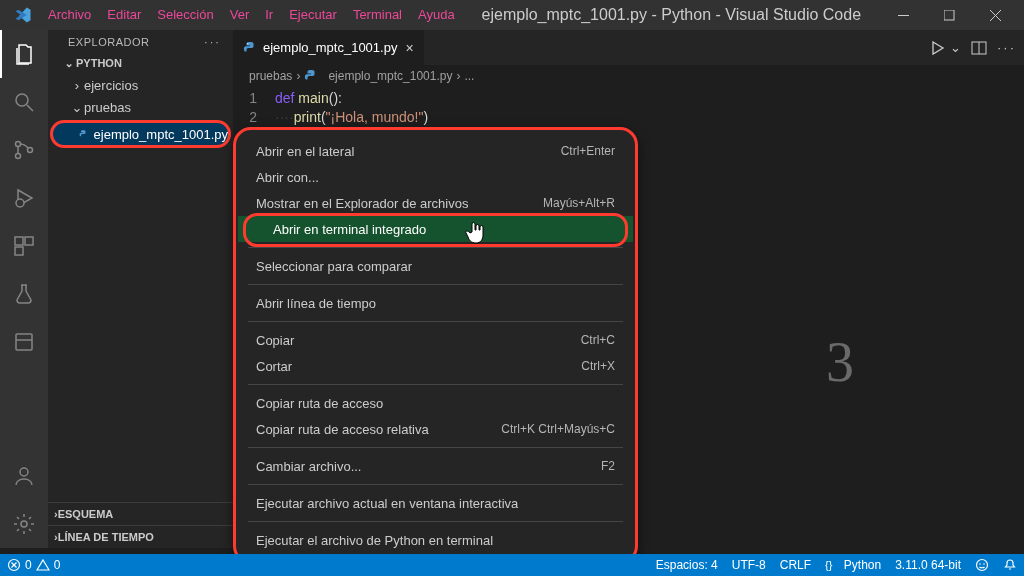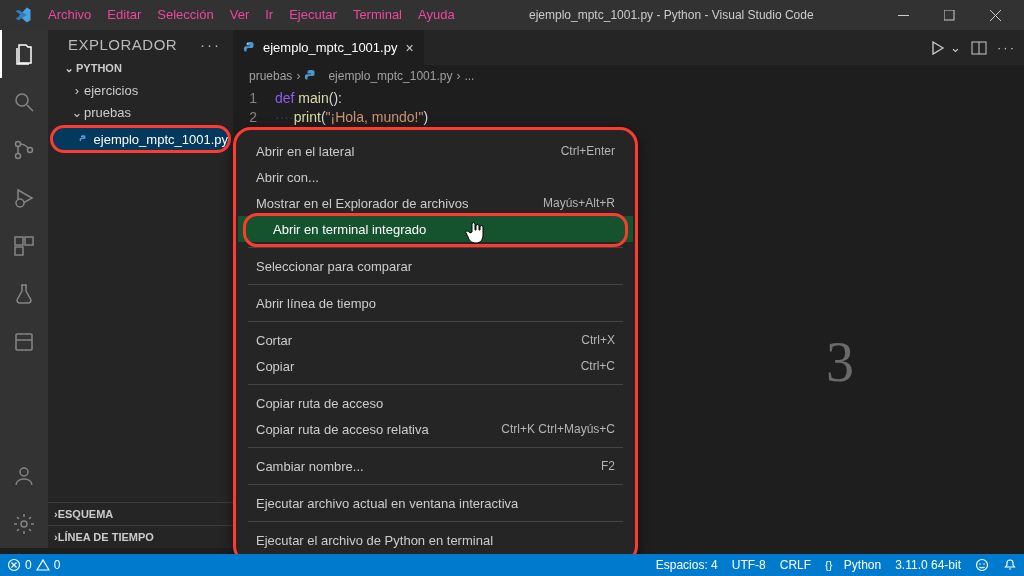--- a/index.html
+++ b/index.html
@@ -1,30 +1,30 @@
 <!DOCTYPE html>
 <html><head>
 <meta charset="utf-8">
 <style>
   * { margin:0; padding:0; box-sizing:border-box; font-family:"Segoe UI",Arial,sans-serif; }
   body { background:#1e1e1e; color:#cccccc; width:1024px; height:576px; overflow:hidden; position:relative; font-size:13px; }
   .titlebar { height:30px; background:#323233; display:flex; align-items:center; padding:0 6px; }
   .vs-logo { width:18px; height:18px; margin:0 8px; }
   .menu { display:flex; }
   .menu-item { padding:0 8px; line-height:30px; color:#ec4899; cursor:default; }
-  .title-text { flex:1; text-align:center; color:#ccc; font-size:12px; }
+  .title-text { flex:1; text-align:center; color:#ccc; font-size:16px; }
   .title-btn { width:46px; height:30px; display:flex; align-items:center; justify-content:center; color:#ccc; }
   .title-btn svg { width:11px; height:11px; }
   .main { display:flex; height:518px; }
   .activitybar { width:48px; background:#333333; display:flex; flex-direction:column; }
   .act-icon { width:48px; height:48px; display:flex; align-items:center; justify-content:center; color:#858585; }
   .act-icon.active { color:#fff; border-left:2px solid #fff; }
   .act-spacer { flex:1; }
   .sidebar { width:185px; background:#252526; display:flex; flex-direction:column; }
-  .sidebar-header { display:flex; align-items:center; justify-content:space-between; padding:6px 12px 4px 20px; color:#bbb; font-size:15px; letter-spacing:.5px; }
+  .sidebar-header { display:flex; align-items:center; justify-content:space-between; padding:6px 12px 4px 20px; color:#bbb; font-size:11px; letter-spacing:.5px; }
   .tree { padding-left:0; }
   .tree-item { display:flex; align-items:center; height:22px; padding-left:14px; color:#ccc; cursor:default; }
   .tree-item .chev { width:14px; text-align:center; color:#ccc; }
   .tree-item.folder { font-weight:700; font-size:11px; }
   .tree-item.file { padding-left:26px; }
   .tree-item.file.selected { background:#04395e; color:#fff; border:3px solid #ff3b30; border-radius:14px; margin:2px 2px; height:28px; }
   .py-icon { width:14px; height:14px; margin-right:6px; }
   .sidebar-section { border-top:1px solid #3c3c3c; }
   .sec-header { display:flex; align-items:center; height:22px; padding-left:6px; font-size:11px; font-weight:700; color:#ccc; }
   .editor { flex:1; display:flex; flex-direction:column; background:#1e1e1e; }
@@ -263,38 +263,38 @@
   <div class="ctx-sep"></div>
   <div class="ctx-item">
       <span>Seleccionar para comparar</span>
     </div>
   <div class="ctx-sep"></div>
   <div class="ctx-item">
       <span>Abrir línea de tiempo</span>
     </div>
   <div class="ctx-sep"></div>
   <div class="ctx-item">
+      <span>Copiar</span>
+      <span class="shortcut">Ctrl+C</span>
+    </div>
+  <div class="ctx-item">
       <span>Cortar</span>
       <span class="shortcut">Ctrl+X</span>
     </div>
-  <div class="ctx-item">
-      <span>Copiar</span>
-      <span class="shortcut">Ctrl+C</span>
-    </div>
   <div class="ctx-sep"></div>
   <div class="ctx-item">
       <span>Copiar ruta de acceso</span>
     </div>
   <div class="ctx-item">
       <span>Copiar ruta de acceso relativa</span>
       <span class="shortcut">Ctrl+K Ctrl+Mayús+C</span>
     </div>
   <div class="ctx-sep"></div>
   <div class="ctx-item">
-      <span>Cambiar nombre...</span>
+      <span>Cambiar archivo...</span>
       <span class="shortcut">F2</span>
     </div>
   <div class="ctx-sep"></div>
   <div class="ctx-item">
       <span>Ejecutar archivo actual en ventana interactiva</span>
     </div>
   <div class="ctx-sep"></div>
   <div class="ctx-item">
       <span>Ejecutar el archivo de Python en terminal</span>
     </div>

